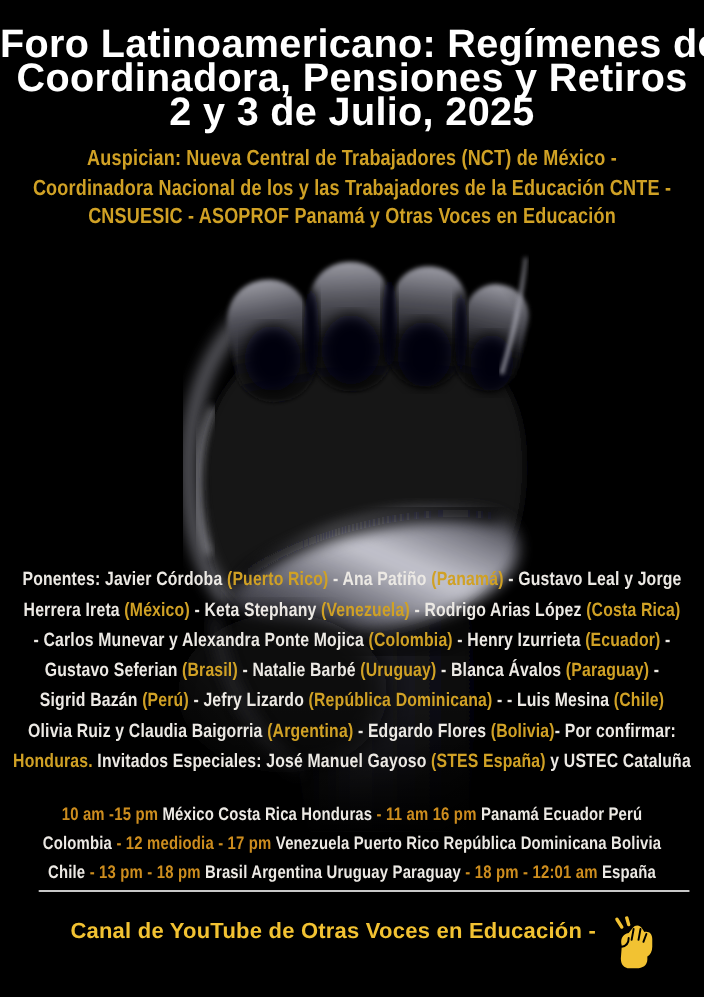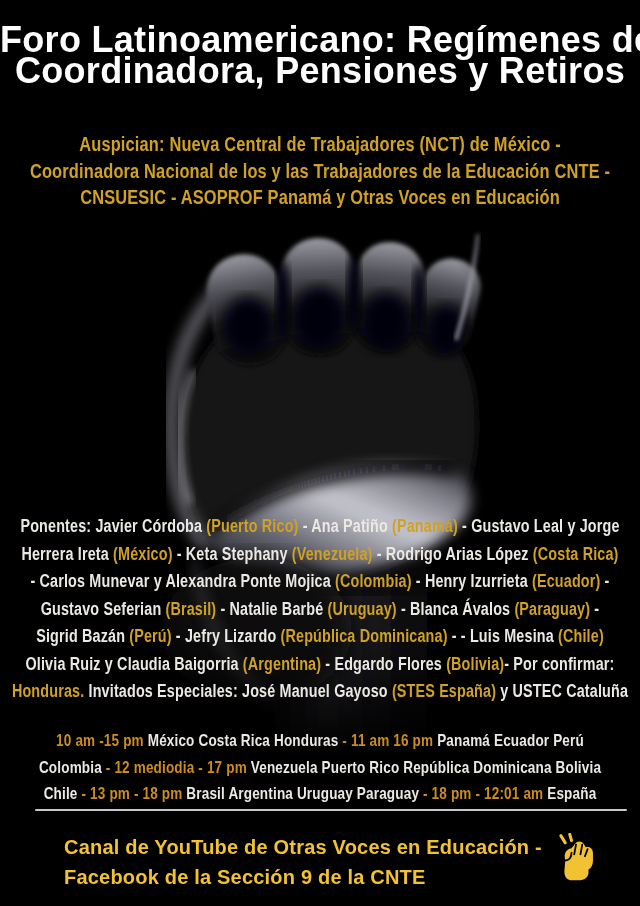--- a/index.html
+++ b/index.html
@@ -55,20 +55,21 @@
   }
 </style>
 </head>
 <body>
 
 <div class="poster">
 
   <h1 class="title" style="margin:0;">
       <div class="ln"><span>Foro Latinoamericano: Regímenes de</span></div>
       <div class="ln"><span>Coordinadora, Pensiones y Retiros</span></div>
+      <div class="ln"><span>2 y 3 de Julio, 2025</span></div>
     </h1>
 
   <div class="cond sponsors">
       <div class="ln"><span>Auspician: Nueva Central de Trabajadores (NCT) de México  -</span></div>
       <div class="ln"><span>Coordinadora Nacional de los y las Trabajadores de la Educación  CNTE -</span></div>
       <div class="ln"><span>CNSUESIC - ASOPROF Panamá  y  Otras Voces en Educación</span></div>
     </div>
 
   <figure class="hero" style="margin:0;" aria-label="black and white photograph of a raised clenched fist lit dramatically against a black background">
     <svg width="396" height="528" viewBox="0 0 396 528" xmlns="http://www.w3.org/2000/svg">
@@ -164,21 +165,20 @@
   <div class="cond schedule">
       <div class="ln"><span class="c-o">10 am -15 pm</span><span class="c-w"> México  Costa Rica Honduras </span><span class="c-o">- 11 am 16 pm</span><span class="c-w"> Panamá Ecuador Perú</span></div>
       <div class="ln"><span class="c-w">Colombia </span><span class="c-o">- 12 mediodia - 17 pm</span><span class="c-w"> Venezuela Puerto Rico República Dominicana Bolivia</span></div>
       <div class="ln"><span class="c-w">Chile </span><span class="c-o">- 13 pm - 18 pm</span><span class="c-w"> Brasil Argentina Uruguay Paraguay </span><span class="c-o"> - 18 pm - 12:01 am</span><span class="c-w"> España</span></div>
     </div>
 
   <div class="divider"></div>
 
   <div class="footer-text">
       <div class="ln"><span>Canal de YouTube de Otras Voces en Educación -</span></div>
-      <div class="ln"><span>Facebook de la Sección 9 de la CNTE</span></div>
     </div>
 
   <div class="footer-icon">
     <svg width="40" height="50" viewBox="0 0 44 56" xmlns="http://www.w3.org/2000/svg">
       <g stroke="#f2c232" stroke-width="3.4" stroke-linecap="round">
         <path d="M10 11 L5 3" fill="none"></path>
         <path d="M17 8.5 L15 1.5" fill="none"></path>
       </g>
       <path d="M10 30 C8 23 11 18 17 17 L21 12 C24 8 29 9 31 13 L33 16 C38 15 41 18 41 23 L41 31 C41 36 39 39 36 41 L36 44 C36 50 31 53 25 53 L18 53 C12 53 9 49 9 43 Z" fill="#f2c232"></path>
       <g stroke="#000" stroke-width="2" stroke-linecap="round" fill="none">

